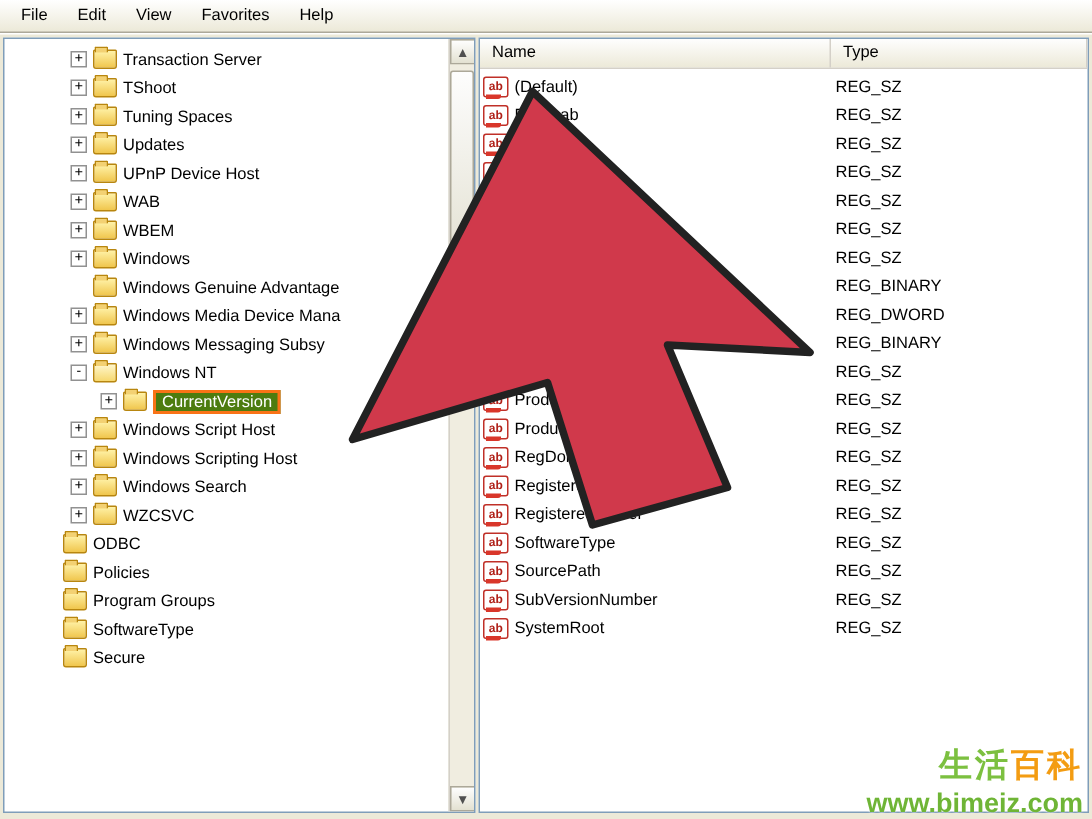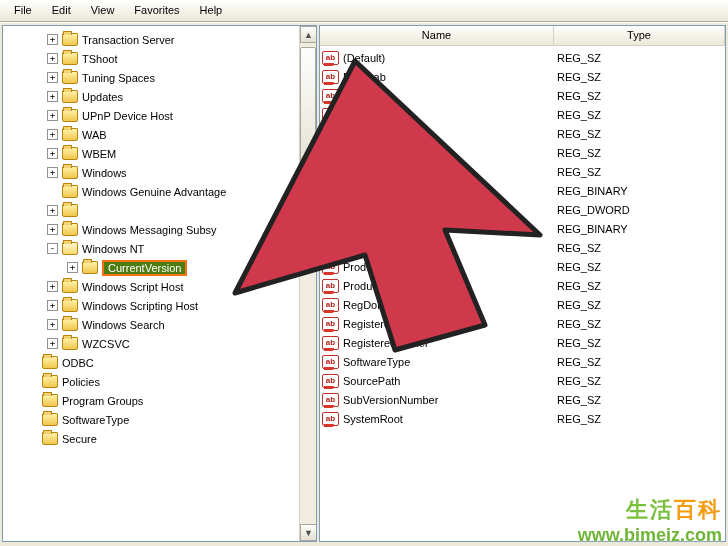--- a/index.html
+++ b/index.html
@@ -126,21 +126,20 @@
     border: 1px solid #7f9db9;
     margin: 2px 2px 2px 1px;
     position: relative;
     overflow: hidden;
   }
   .list-header {
     display:flex;
     height: 20px;
     background: linear-gradient(#fefefe,#ece9d8);
     border-bottom:1px solid #d4d0c8;
-    text-align:center;
   }
   .list-header .col {
     padding: 3px 8px;
     border-right: 1px solid #d4d0c8;
     color:#000;
   }
   .col-name { width: 234px; }
   .col-type { flex:1; }
   .list-body {
     padding: 2px 0;
@@ -271,20 +270,21 @@
           <div class="tree-row lv1">
             <span class="indent" style="width: 42px;"></span>
             <span class="toggle blank"></span>
             <span class="folder"></span>
             <span class="node-label">Windows Genuine Advantage</span>
           </div>
           <div class="tree-row lv1">
             <span class="indent" style="width: 42px;"></span>
             <span class="toggle">+</span>
             <span class="folder"></span>
+            <span class="node-label">Windows Media Device Mana</span>
           </div>
           <div class="tree-row lv1">
             <span class="indent" style="width: 42px;"></span>
             <span class="toggle">+</span>
             <span class="folder"></span>
             <span class="node-label">Windows Messaging Subsy</span>
           </div>
           <div class="tree-row lv1">
             <span class="indent" style="width: 42px;"></span>
             <span class="toggle">-</span>

